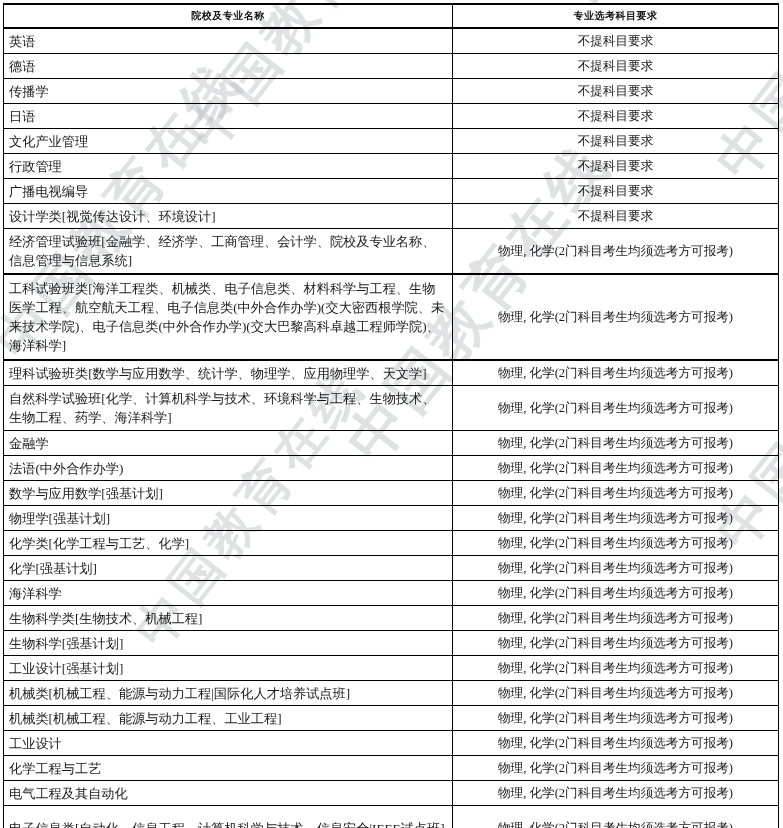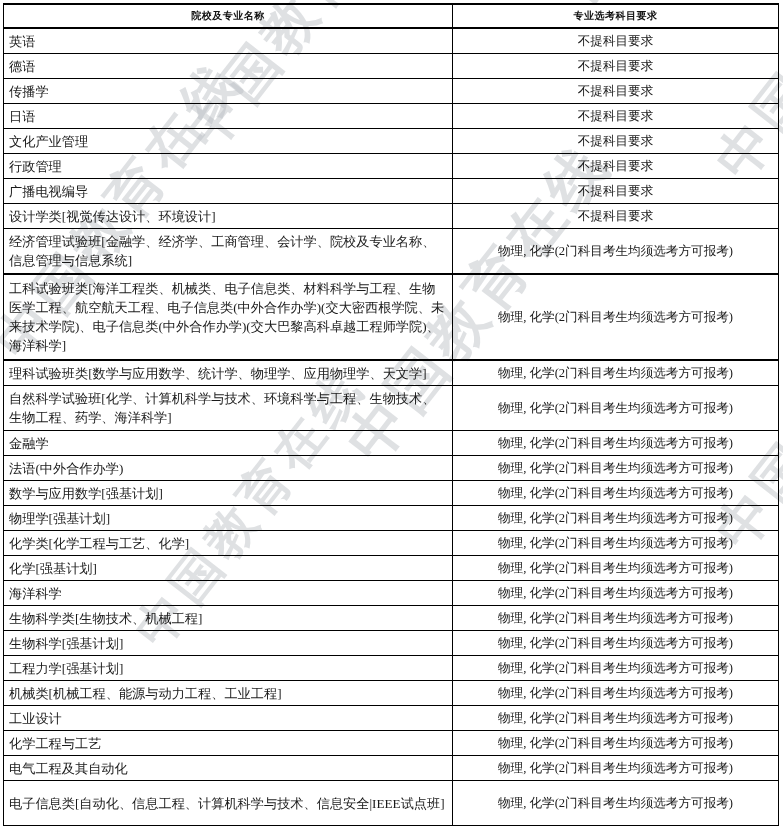--- a/index.html
+++ b/index.html
@@ -202,21 +202,25 @@
         </tr>
         <tr class="r1">
           <td class="cell-name">生物科学类[生物技术、机械工程]</td>
           <td class="cell-req">物理, 化学(2门科目考生均须选考方可报考)</td>
         </tr>
         <tr class="r1">
           <td class="cell-name">生物科学[强基计划]</td>
           <td class="cell-req">物理, 化学(2门科目考生均须选考方可报考)</td>
         </tr>
         <tr class="r1">
-          <td class="cell-name">工程力学[强基计划]</td>
+          <td class="cell-name">工业设计[强基计划]</td>
+          <td class="cell-req">物理, 化学(2门科目考生均须选考方可报考)</td>
+        </tr>
+        <tr class="r1">
+          <td class="cell-name">机械类[机械工程、能源与动力工程|国际化人才培养试点班]</td>
           <td class="cell-req">物理, 化学(2门科目考生均须选考方可报考)</td>
         </tr>
         <tr class="r1">
           <td class="cell-name">机械类[机械工程、能源与动力工程、工业工程]</td>
           <td class="cell-req">物理, 化学(2门科目考生均须选考方可报考)</td>
         </tr>
         <tr class="r1">
           <td class="cell-name">工业设计</td>
           <td class="cell-req">物理, 化学(2门科目考生均须选考方可报考)</td>
         </tr>

